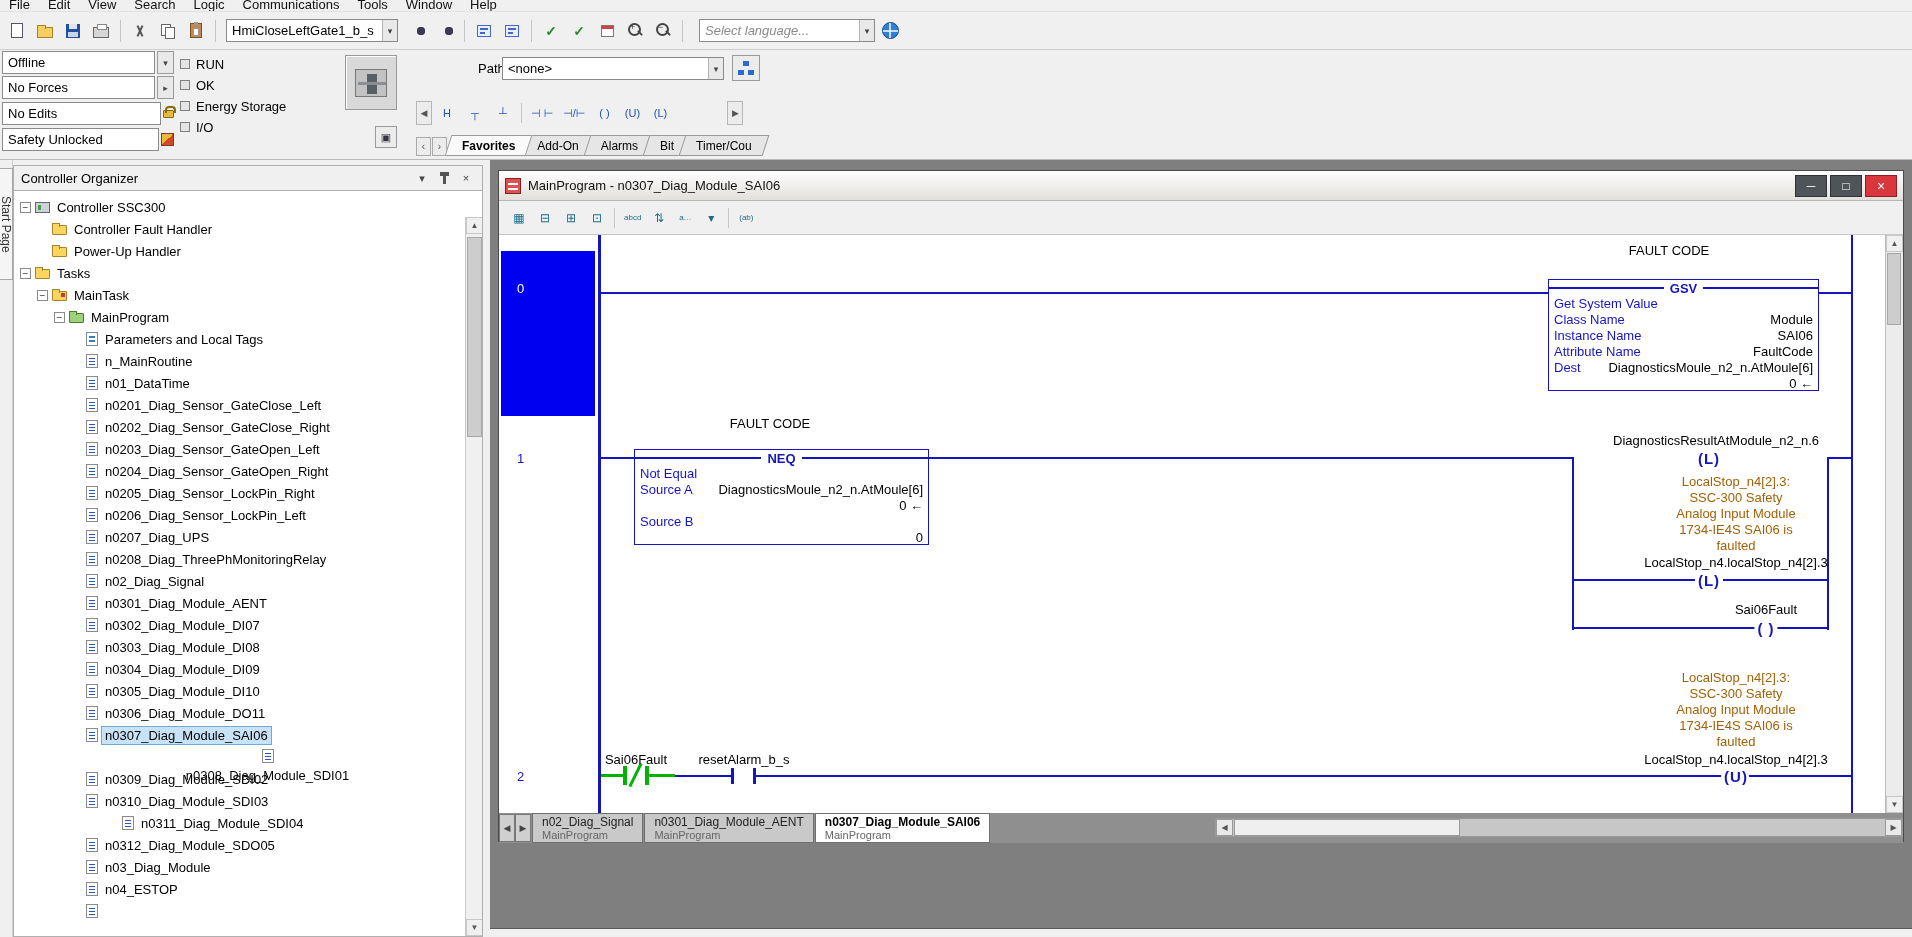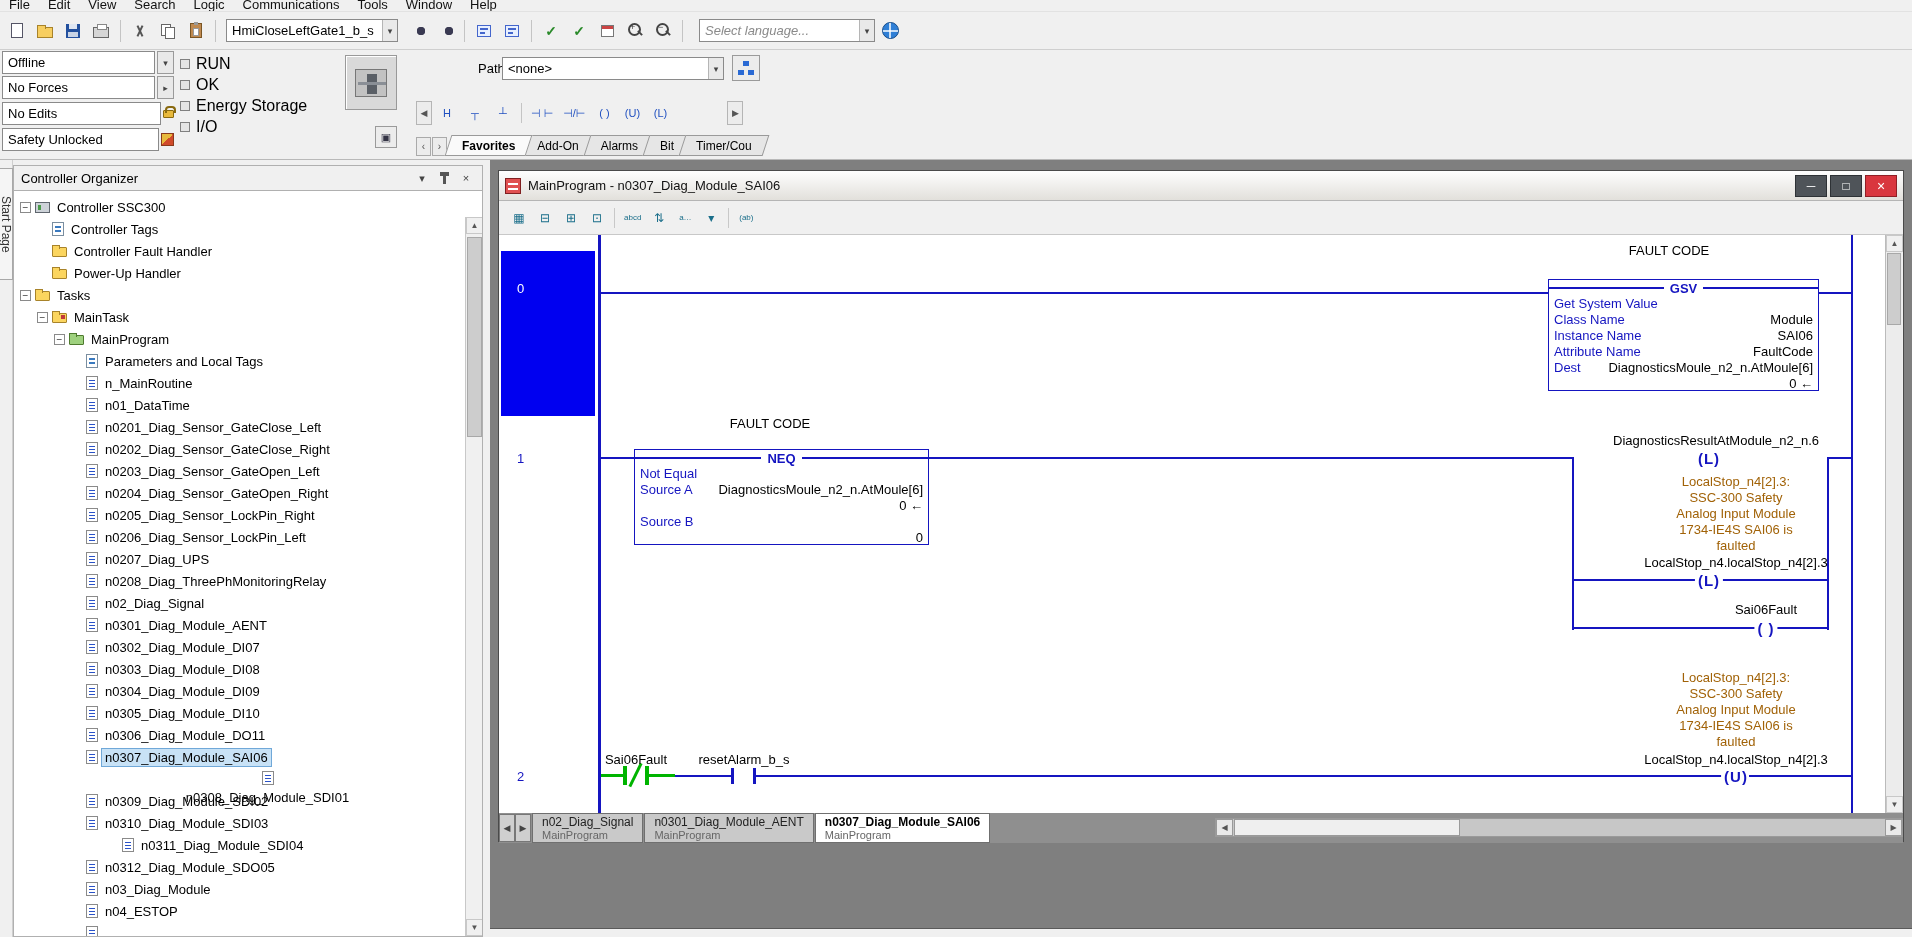--- a/index.html
+++ b/index.html
@@ -58,21 +58,21 @@
 
 .band2{position:absolute;left:0;top:50px;width:100%;height:110px;background:#f0f0f0;border-bottom:1px solid #b9b9b9}
 .statusrow{position:absolute;left:2px;width:172px;height:23px;display:flex;align-items:center;gap:2px}
 .statusbox{flex:1;height:23px;background:#fff;border:1px solid #8a8a8a;display:flex;align-items:center;padding:0 5px;font-size:13px}
 .statusbtn{width:17px;height:23px;border:1px solid #9a9a9a;background:#e9e9e9;font-size:9px;color:#444;display:flex;align-items:center;justify-content:center}
 .i-lock{width:11px;height:8px;background:#e8b93c;border:1px solid #8a6a10;position:relative;border-radius:1px}
 .i-lock::before{content:"";position:absolute;left:1px;top:-5px;width:7px;height:5px;border:2px solid #8a6a10;border-bottom:none;border-radius:4px 4px 0 0}
 .i-safety{width:13px;height:13px;background:linear-gradient(135deg,#e8b93c 50%,#d04a2a 50%);border:1px solid #8a3a1a}
 .indrow{position:absolute;left:180px;height:16px;display:flex;align-items:center;gap:6px}
 .indbox{width:10px;height:10px;background:#e4e4e4;border:1px solid #808080;flex:none}
-.indlabel{font-size:16px;white-space:nowrap}
+.indlabel{font-size:13px;white-space:nowrap}
 .modulepanel{position:absolute;left:345px;top:5px;width:52px;height:55px;background:#d9d9d9;border:1px solid #999;box-shadow:inset 1px 1px 0 #fff;display:flex;align-items:center;justify-content:center}
 .modgfx{width:32px;height:28px;background:#c2c2c2;border:1px solid #777;position:relative}
 .modgfx::before{content:"";position:absolute;left:11px;top:4px;width:10px;height:20px;background:#5a5f66}
 .modgfx::after{content:"";position:absolute;left:2px;top:12px;width:28px;height:3px;background:#8a8f96}
 .minibtn{position:absolute;left:375px;top:76px;width:22px;height:22px;border:1px solid #9a9a9a;background:#ececec;display:flex;align-items:center;justify-content:center;font-size:11px;color:#334}
 .pathlabel{position:absolute;left:478px;top:11px;font-size:13px}
 .pathcombo{position:absolute;left:502px;top:7px;width:222px}
 .netbtn{position:absolute;left:732px;top:5px;width:28px;height:26px;border:1px solid #9a9a9a;background:#ececec;display:flex;align-items:center;justify-content:center}
 .i-net{width:16px;height:14px;position:relative}
 .i-net::before{content:"";position:absolute;left:5px;top:0;width:6px;height:5px;background:#2a6ad4}
@@ -372,25 +372,20 @@
       </div>
       <div class="treearea">
         <div class="tree" id="tree">
             <div class="trow" style="padding-left: 6px;">
               <span class="expander">−</span>
               <span class="ticon icon-controller"></span>
               <span class="tlabel">Controller SSC300</span>
             </div>
             <div class="trow" style="padding-left: 23px;">
               <span class="expspace"></span>
-              <span class="ticon icon-tags"></span>
-              <span class="tlabel">Controller Tags</span>
-            </div>
-            <div class="trow" style="padding-left: 23px;">
-              <span class="expspace"></span>
               <span class="ticon icon-folder"></span>
               <span class="tlabel">Controller Fault Handler</span>
             </div>
             <div class="trow" style="padding-left: 23px;">
               <span class="expspace"></span>
               <span class="ticon icon-folder"></span>
               <span class="tlabel">Power-Up Handler</span>
             </div>
             <div class="trow" style="padding-left: 6px;">
               <span class="expander">−</span>

